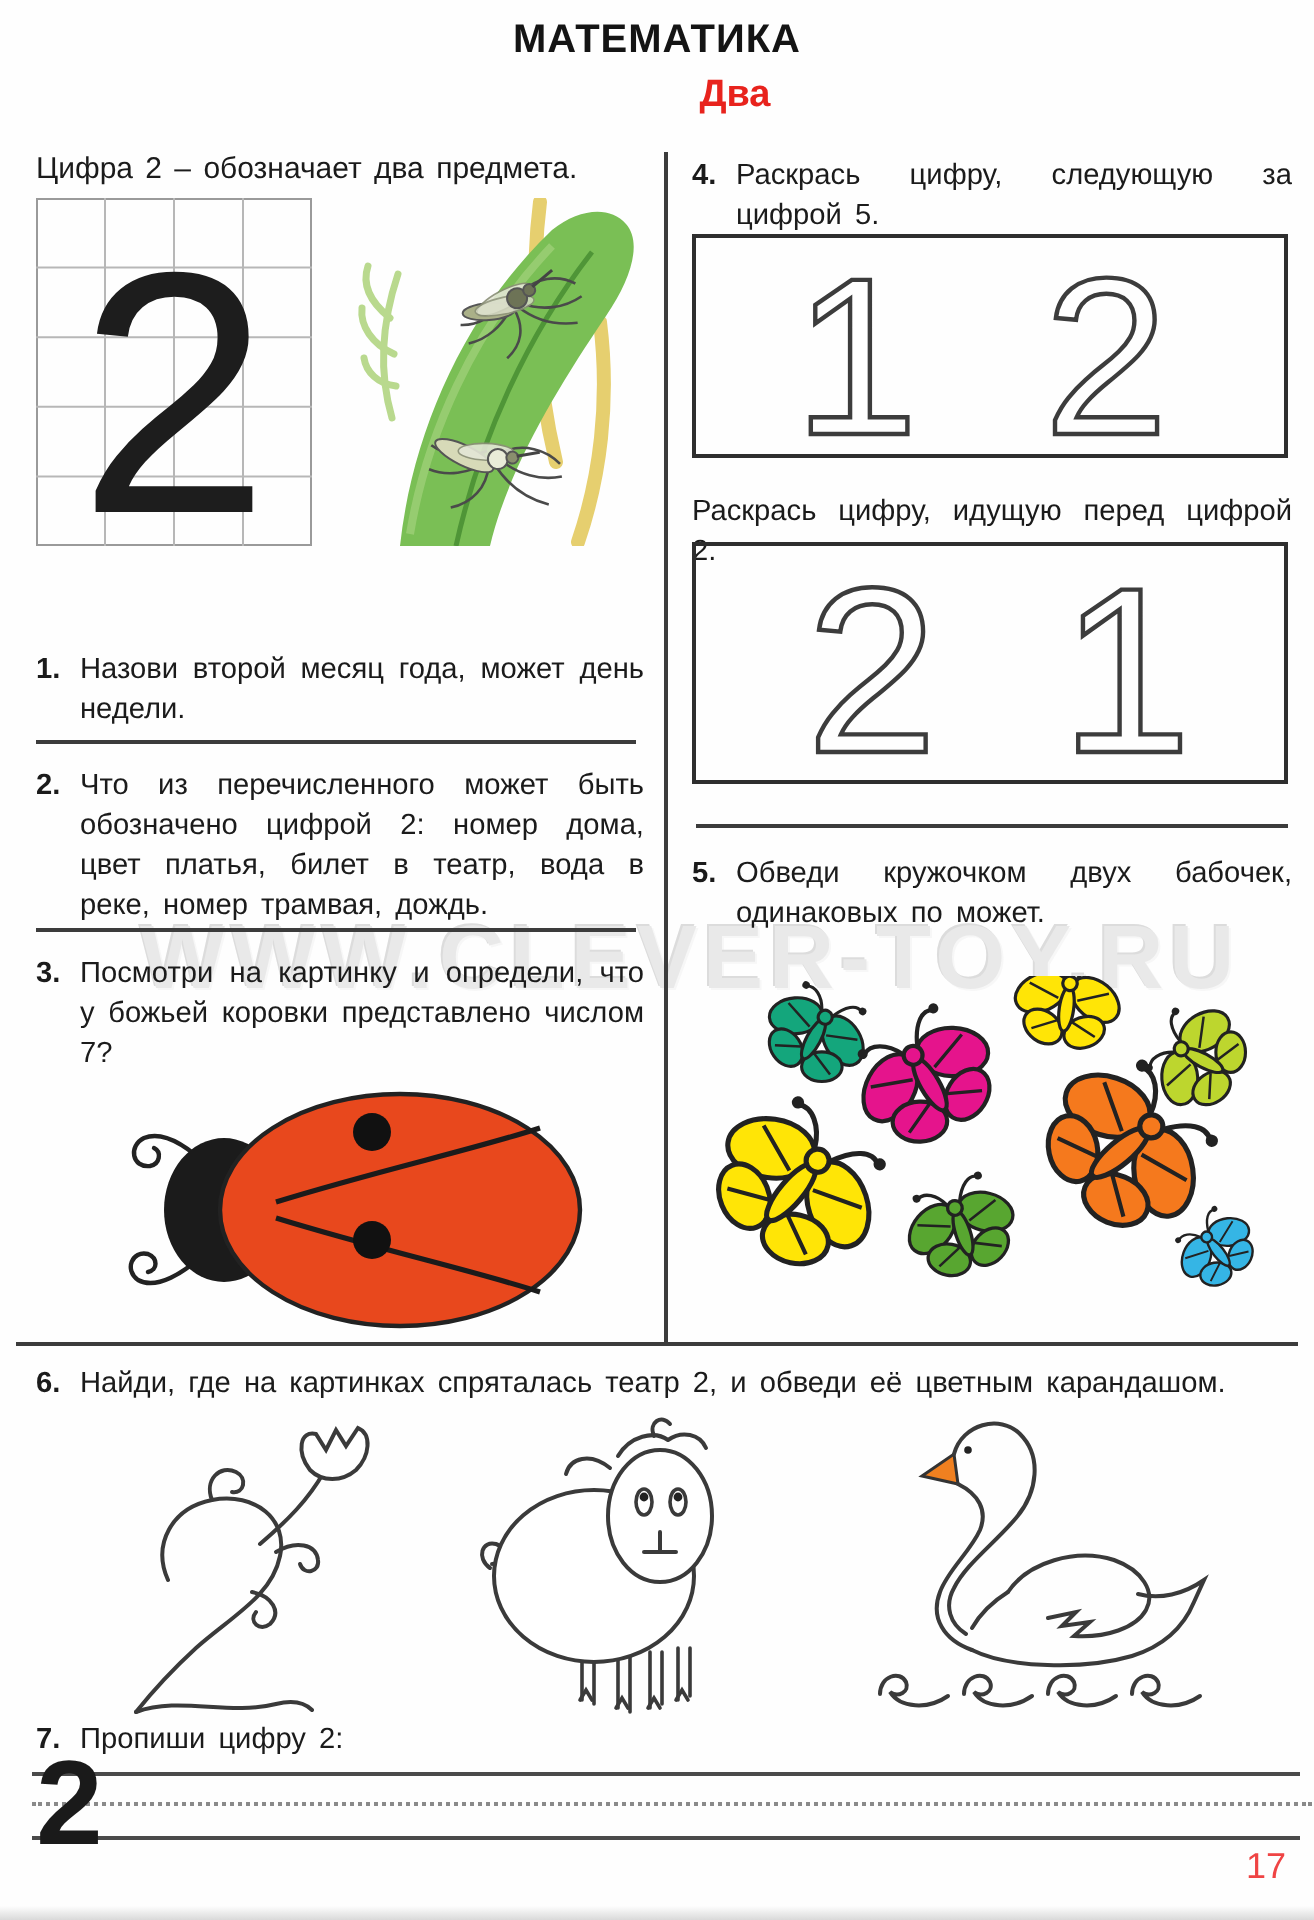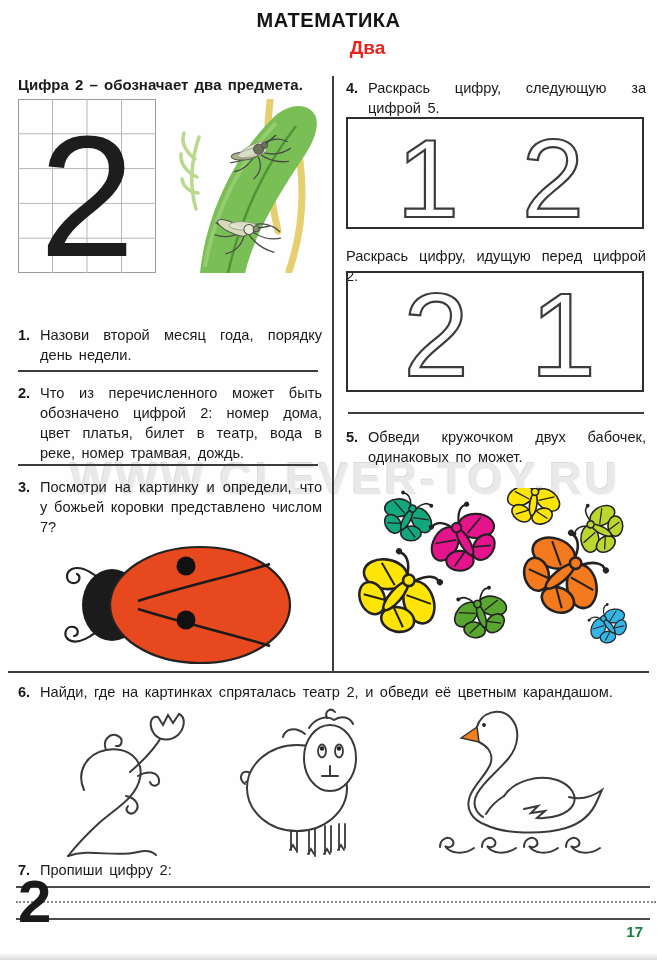--- a/index.html
+++ b/index.html
@@ -1,31 +1,31 @@
 <!DOCTYPE html>
 <html><head>
 <meta charset="utf-8">
 <style>
   html,body{margin:0;padding:0;}
   body{font-family:"Liberation Sans",sans-serif;background:#888;}
   #page{position:relative;width:657px;height:960px;background:#fefefe;color:#1b1b1b;overflow:hidden;margin:0 auto;}
   .abs{position:absolute;}
   .title{width:100%;text-align:center;font-size:20px;font-weight:bold;letter-spacing:.5px;color:#141414;}
   .subtitle{width:100%;text-align:center;font-size:19px;font-weight:bold;color:#e8231d;}
-  .bold-par{font-weight:bold;font-size:15px;line-height:1.35;text-align:justify;word-spacing:2px;}
+  .bold-par{font-weight:normal;font-size:15px;line-height:1.35;text-align:justify;word-spacing:2px;}
   .task{display:flex;font-size:14.6px;line-height:1.38;word-spacing:2.5px;}
   .task .num{font-weight:bold;min-width:22px;flex:0 0 22px;}
   .task .txt{flex:1;text-align:justify;}
   .hline{background:#3c3c3c;height:2px;}
   .vline{background:#3c3c3c;width:2px;}
   .digit-box{border:2px solid #2e2e2e;background:transparent;}
   .writing-lines{border-top:2px solid #4a4a4a;border-bottom:2px solid #4a4a4a;position:absolute;}
   .writing-lines .dotted{position:absolute;left:0;right:-6px;top:13px;border-top:2px dotted #8a8a8a;}
   .trace-digit{font-size:60px;font-weight:bold;line-height:1;color:#1a1a1a;z-index:6;}
-  .page-num{font-size:15px;color:#15803d;font-weight:bold;}
+  .page-num{font-size:18px;color:#ef4444;}
   .watermark{font-size:45px;font-weight:bold;letter-spacing:3px;color:#e9e9e9;text-shadow:-1px -1px 0 #dcdcdc,1px 1px 0 #f7f7f7;white-space:nowrap;z-index:1;}
   .content{z-index:2;}
   svg text{font-family:"Liberation Sans",sans-serif;}
   .scan-edge{position:absolute;left:0;right:0;bottom:0;height:7px;background:linear-gradient(#fefefe,#d9d9d9);}
 </style>
 </head>
 <body>
 
 <div id="page">
 
@@ -95,21 +95,21 @@
       <ellipse cx="-3" cy="-3" rx="14" ry="4.2" transform="rotate(-8)" fill="#e4e7d6" opacity="0.9" stroke="#8a8f77" stroke-width="0.8"></ellipse>
       <circle cx="3" cy="0" r="5" fill="#e9ecd8" stroke="#555" stroke-width="1"></circle>
       <circle cx="10" cy="-2" r="3" fill="#8a8f6e" stroke="#555" stroke-width="1"></circle>
       <path d="M12,-3 L23,-7" stroke="#444" stroke-width="1.5"></path>
     </g>
   </svg>
 
 
   <div class="abs content task" style="left:18px;top:325px;width:304px;">
     <span class="num">1.</span>
-    <span class="txt">Назови второй месяц года, порядку день недели.</span>
+    <span class="txt">Назови второй месяц года, может день недели.</span>
   </div>
 
   <div class="abs content hline" style="left:18px;top:370px;width:300px;"></div>
 
   <div class="abs content task" style="left:18px;top:383px;width:304px;">
     <span class="num">2.</span>
     <span class="txt">Что из перечисленного может быть обозначено цифрой 2: номер дома, цвет платья, билет в театр, вода в реке, номер трамвая, дождь.</span>
   </div>
 
   <div class="abs content hline" style="left:18px;top:464px;width:300px;"></div>

